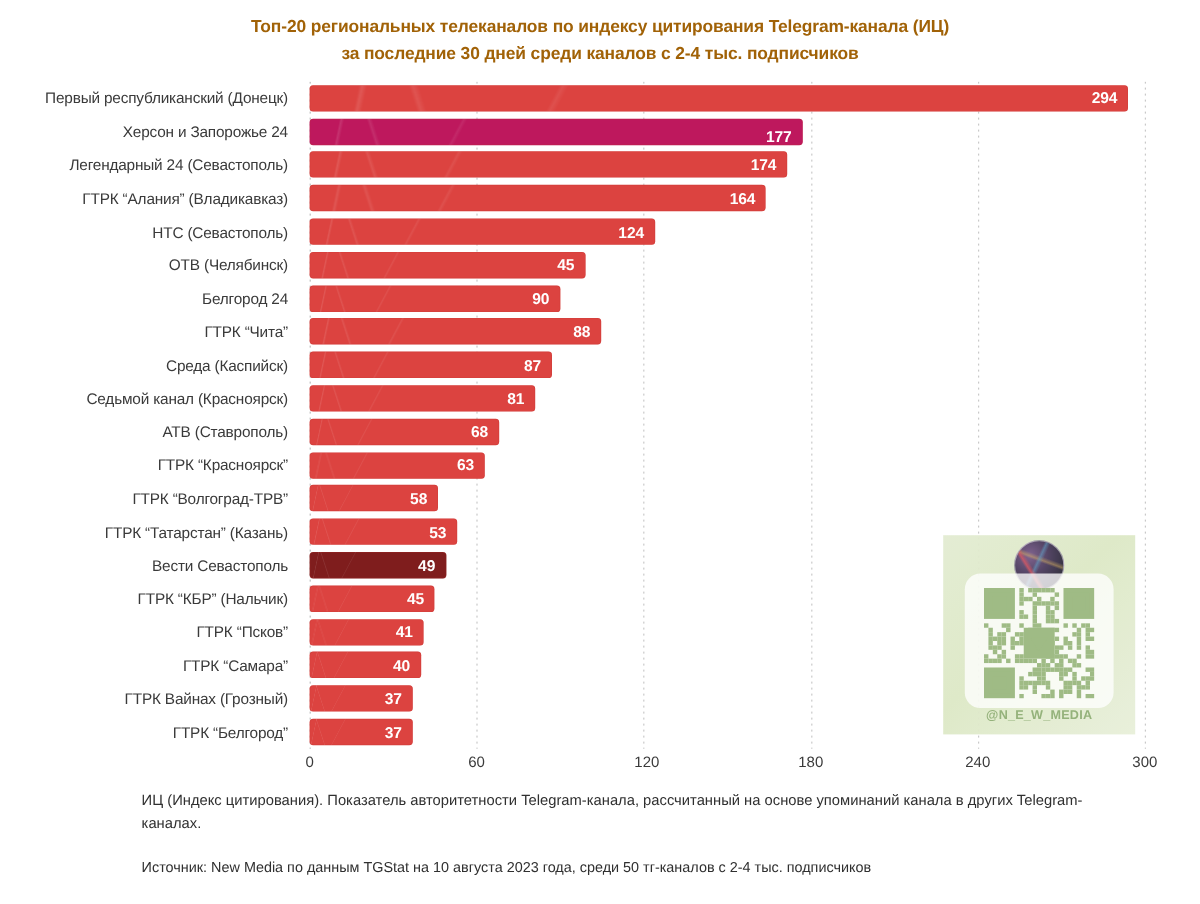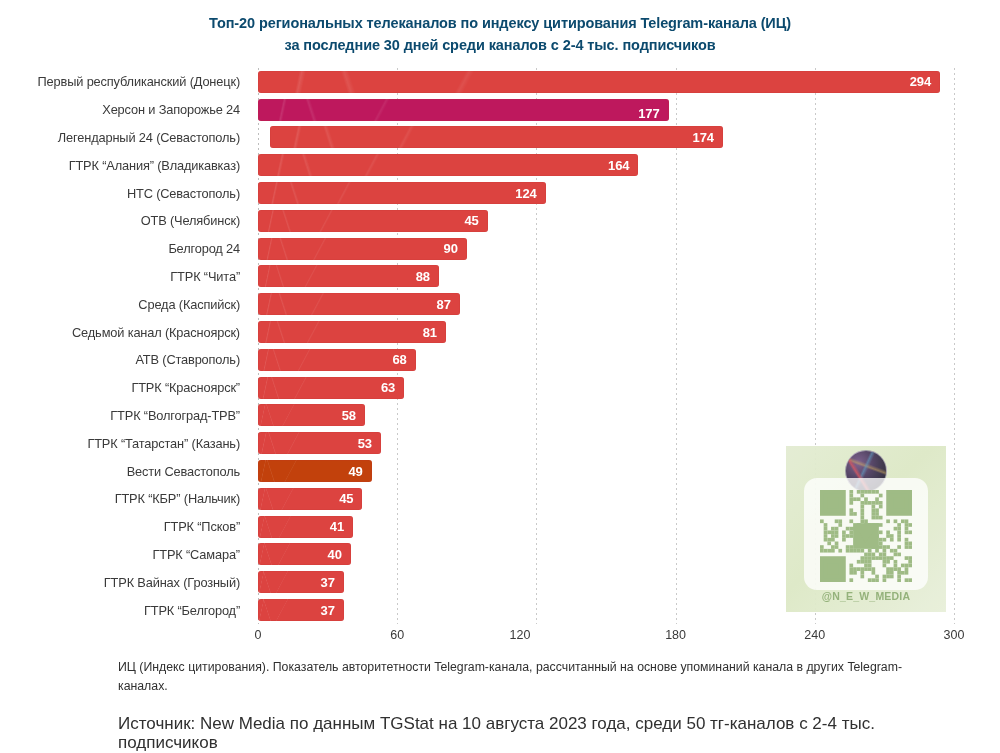--- a/index.html
+++ b/index.html
@@ -18,21 +18,21 @@
   
   .title-block {
     position: absolute;
     left: 130px; top: 12px;
     width: 740px;
     text-align: center;
   }
   .title-line {
     font-size: 14.5px;
     font-weight: bold;
-    color: #0c4a6e;
+    color: #a16207;
     line-height: 22px;
     letter-spacing: -0.1px;
   }
 
   
   .plot {
     position: absolute;
     left: 0; top: 68px;
     width: 1000px; height: 556px; padding-left: 36px;
   }
@@ -137,21 +137,21 @@
     left: 118px; top: 658px;
     width: 832px;
     font-size: 12.3px;
     color: #303030;
     line-height: 19px;
   }
   .source {
     position: absolute;
     left: 118px; top: 714px;
     width: 832px;
-    font-size: 17px;
+    font-size: 12px;
     color: #303030;
     line-height: 19px;
   }
 
   
   .watermark {
     position: absolute;
     left: 786px; top: 446px;
     width: 160px; height: 166px;
     background: linear-gradient(135deg, #e3ecd2 0%, #dde8c6 45%, #e8f0da 100%);
@@ -249,21 +249,21 @@
           <div class="bar" style="width: 682.08px; background: rgb(220, 67, 64);">
             <span class="bar-value">294</span>
           </div>
         </div>
         <div class="row">
           <div class="bar" style="width: 410.64px; background: #be185d; align-items: flex-end;">
             <span class="bar-value">177</span>
           </div>
         </div>
         <div class="row">
-          <div class="bar" style="width: 453px; background: rgb(220, 67, 64); margin-left: 12px;">
+          <div class="bar" style="width: 398px; background: rgb(220, 67, 64);">
             <span class="bar-value">174</span>
           </div>
         </div>
         <div class="row">
           <div class="bar" style="width: 380.48px; background: rgb(220, 67, 64);">
             <span class="bar-value">164</span>
           </div>
         </div>
         <div class="row">
           <div class="bar" style="width: 287.68px; background: rgb(220, 67, 64);">
@@ -274,21 +274,21 @@
           <div class="bar" style="width: 229.68px; background: rgb(220, 67, 64);">
             <span class="bar-value">45</span>
           </div>
         </div>
         <div class="row">
           <div class="bar" style="width: 208.8px; background: rgb(220, 67, 64);">
             <span class="bar-value">90</span>
           </div>
         </div>
         <div class="row">
-          <div class="bar" style="width: 181px; background: rgb(220, 67, 64);">
+          <div class="bar" style="width: 243px; background: rgb(220, 67, 64);">
             <span class="bar-value">88</span>
           </div>
         </div>
         <div class="row">
           <div class="bar" style="width: 201.84px; background: rgb(220, 67, 64);">
             <span class="bar-value">87</span>
           </div>
         </div>
         <div class="row">
           <div class="bar" style="width: 187.92px; background: rgb(220, 67, 64);">
@@ -309,21 +309,21 @@
           <div class="bar" style="width: 107px; background: rgb(220, 67, 64);">
             <span class="bar-value">58</span>
           </div>
         </div>
         <div class="row">
           <div class="bar" style="width: 122.96px; background: rgb(220, 67, 64);">
             <span class="bar-value">53</span>
           </div>
         </div>
         <div class="row">
-          <div class="bar" style="width: 113.68px; background: #c2410c;">
+          <div class="bar" style="width: 113.68px; background: #7f1d1d;">
             <span class="bar-value">49</span>
           </div>
         </div>
         <div class="row">
           <div class="bar" style="width: 104.4px; background: rgb(220, 67, 64);">
             <span class="bar-value">45</span>
           </div>
         </div>
         <div class="row">
           <div class="bar" style="width: 95.12px; background: rgb(220, 67, 64);">
@@ -344,21 +344,21 @@
           <div class="bar" style="width: 85.84px; background: rgb(220, 67, 64);">
             <span class="bar-value">37</span>
           </div>
         </div>
       </div>
   </div>
 
   <div class="xaxis" id="xaxis">
       <div class="xtick" style="left: 0px;">0</div>
       <div class="xtick" style="left: 139.2px;">60</div>
-      <div class="xtick" style="left: 262px; text-align: center;">120</div>
+      <div class="xtick" style="left: 281px; text-align: center;">120</div>
       <div class="xtick" style="left: 417.6px;">180</div>
       <div class="xtick" style="left: 556.8px;">240</div>
       <div class="xtick" style="left: 696px;">300</div>
     </div>
 
   <div class="footnote">ИЦ (Индекс цитирования). Показатель авторитетности Telegram-канала, рассчитанный на основе упоминаний канала в других Telegram-каналах.</div>
   <div class="source">Источник: New Media по данным TGStat на 10 августа 2023 года, среди 50 тг-каналов с 2-4 тыс. подписчиков</div>
 
   <div class="watermark">
     <div class="wm-avatar"></div>

